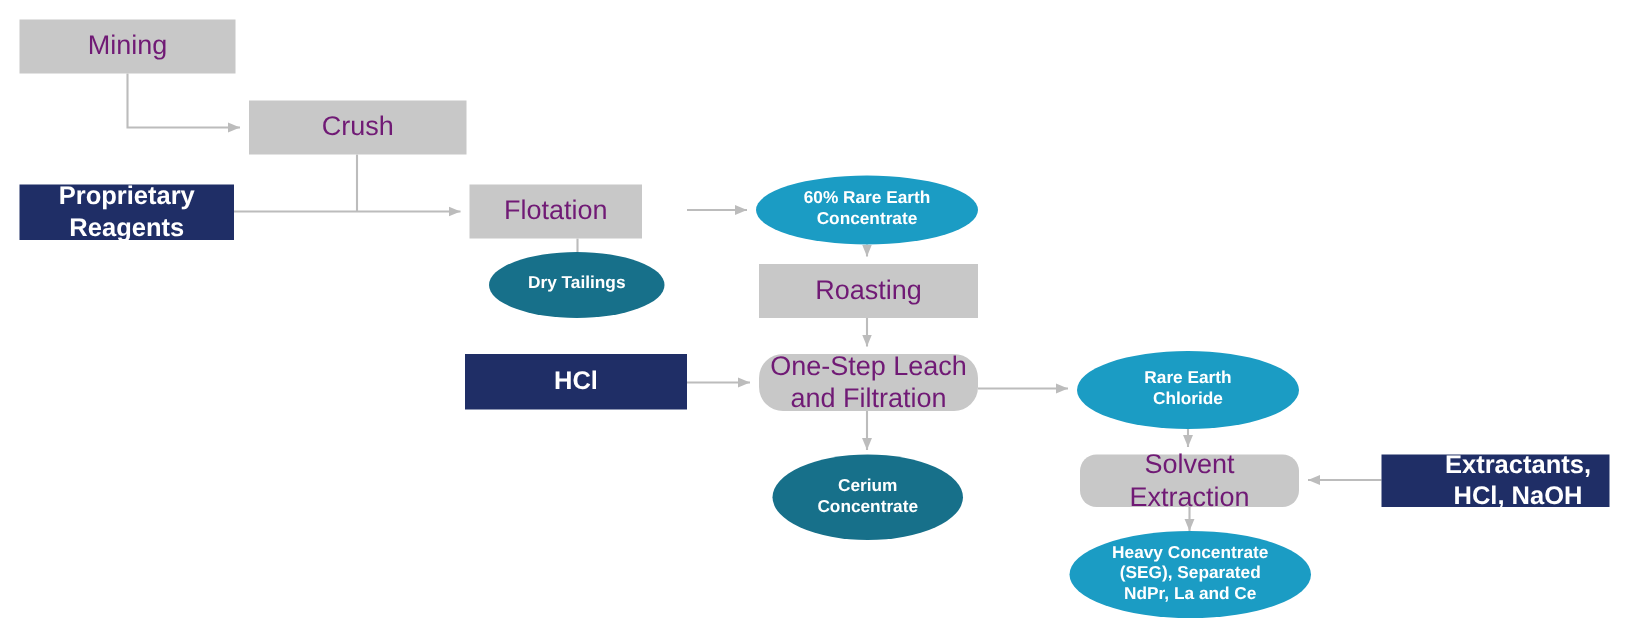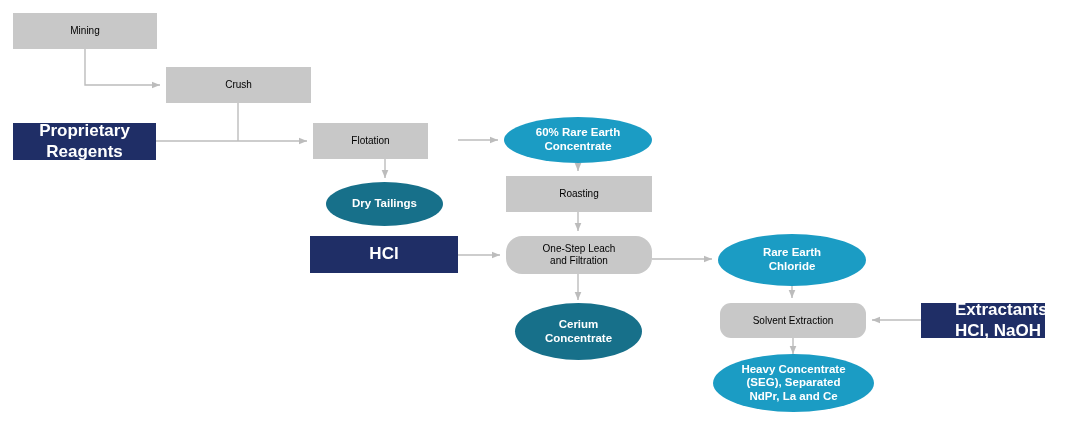--- a/index.html
+++ b/index.html
@@ -36,22 +36,22 @@
   }
   .node .label {
     display: block;
     width: 100%;
     padding: 0 4px;
     box-sizing: border-box;
     white-space: pre-line;
   }
   .proc {
     background: #c8c8c8;
-    color: #000000;
-    font-size: 10px;
+    color: #701a75;
+    font-size: 18px;
     font-weight: 400;
   }
   .reagent {
     background: #1f2e66;
     color: #ffffff;
     font-size: 17px;
     font-weight: bold;
   }
   .ellipse {
     border-radius: 50%;
@@ -110,21 +110,21 @@
       <div class="node reagent" style="left: 13px; top: 123px; width: 143px; height: 37px;">
         <span class="label">Proprietary Reagents</span>
       </div>
       <div class="node proc" style="left: 313px; top: 123px; width: 115px; height: 36px;">
         <span class="label">Flotation</span>
       </div>
       <div class="node ellipse ellipse-light" style="left: 504px; top: 117px; width: 148px; height: 46px;">
         <span class="label">60% Rare Earth
 Concentrate</span>
       </div>
-      <div class="node ellipse ellipse-dark" style="left: 326px; top: 182px; width: 117px; height: 44px;">
+      <div class="node ellipse ellipse-dark" style="left: 326px; top: 168px; width: 117px; height: 44px;">
         <span class="label">Dry Tailings</span>
       </div>
       <div class="node proc" style="left: 506px; top: 176px; width: 146px; height: 36px;">
         <span class="label">Roasting</span>
       </div>
       <div class="node reagent" style="left: 310px; top: 236px; width: 148px; height: 37px;">
         <span class="label">HCl</span>
       </div>
       <div class="node proc" style="left: 506px; top: 236px; width: 146px; height: 38px; border-radius: 16px;">
         <span class="label">One-Step Leach
@@ -134,21 +134,21 @@
         <span class="label">Rare Earth
 Chloride</span>
       </div>
       <div class="node ellipse ellipse-dark" style="left: 515px; top: 303px; width: 127px; height: 57px;">
         <span class="label">Cerium
 Concentrate</span>
       </div>
       <div class="node proc" style="left: 720px; top: 303px; width: 146px; height: 35px; border-radius: 11px;">
         <span class="label">Solvent Extraction</span>
       </div>
-      <div class="node reagent" style="left: 921px; top: 303px; width: 124px; height: 35px; padding-left: 30px;">
+      <div class="node reagent" style="left: 921px; top: 303px; width: 152px; height: 35px; padding-left: 30px;">
         <span class="label">Extractants, HCl, NaOH</span>
       </div>
       <div class="node ellipse ellipse-light" style="left: 713px; top: 354px; width: 161px; height: 58px; justify-content: flex-end;">
         <span class="label">Heavy  Concentrate
 (SEG), Separated
 NdPr, La and Ce</span>
       </div>
     </div>
 
 </div>

